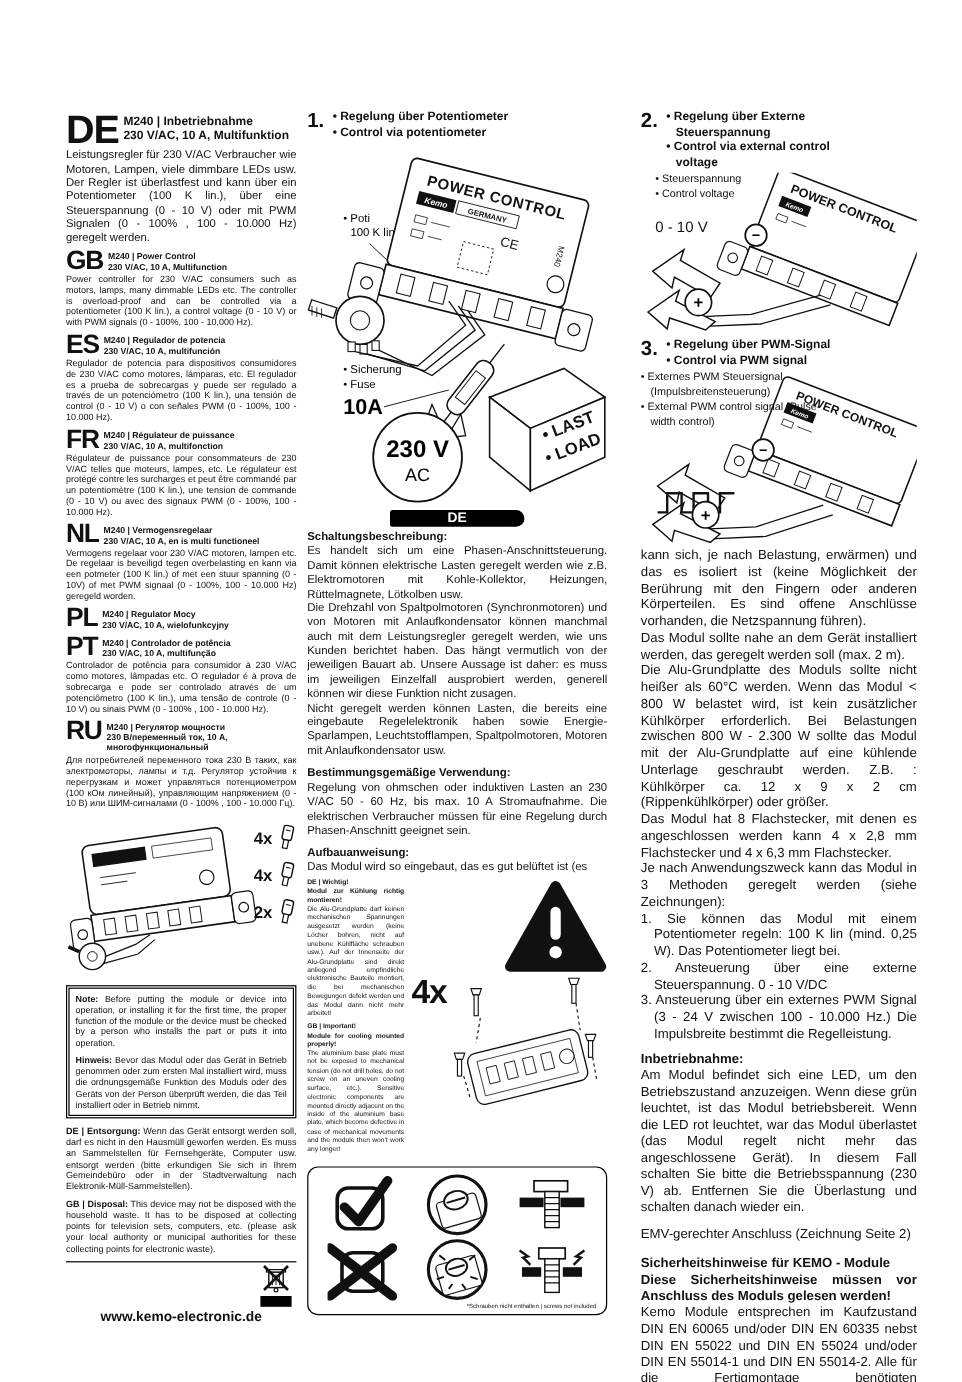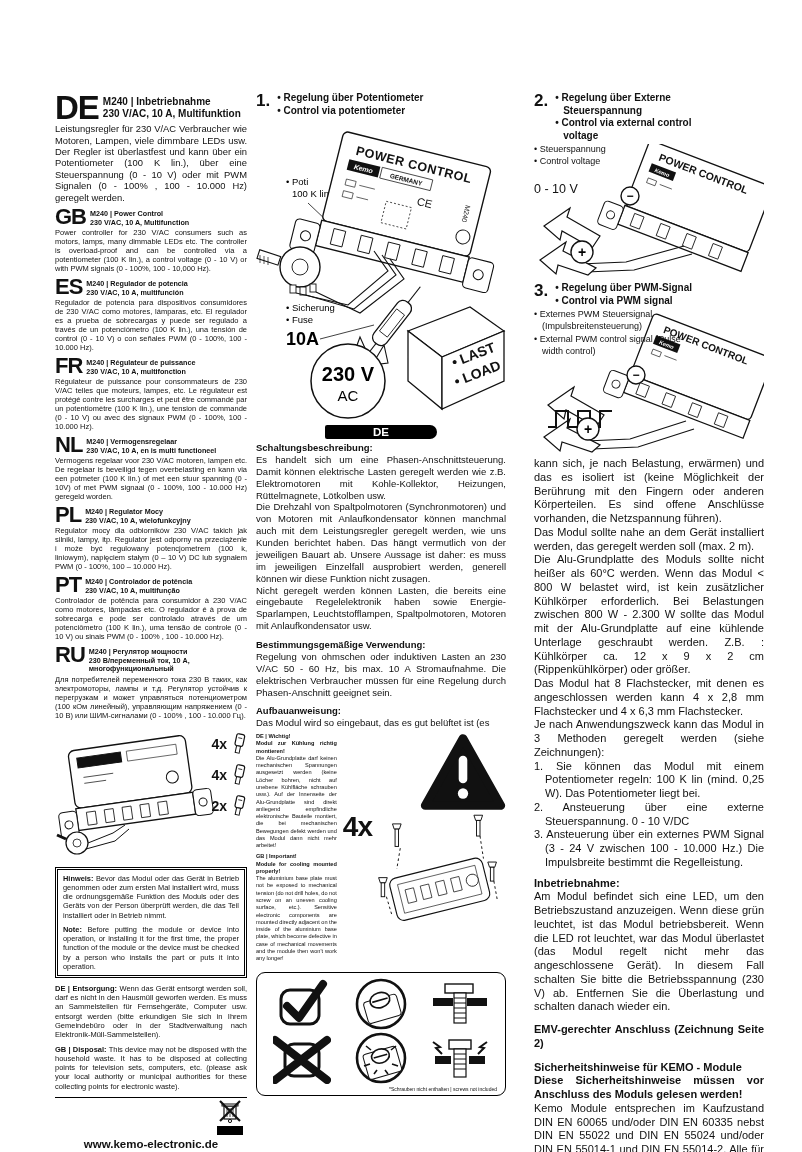--- a/index.html
+++ b/index.html
@@ -59,21 +59,21 @@
   .wbox p{margin-bottom:4px}
   .wfig{flex:1;display:flex;flex-direction:column;align-items:flex-end}
   .row4x{display:flex;align-items:flex-start;width:100%;margin-top:2px}
   .qty4{font-weight:700;font-size:28px;letter-spacing:-1px;line-height:1}
 
   .check-grid{border:1.5px solid #000;border-radius:9px;margin-top:6px;padding:5px 6px 1px;
               display:grid;grid-template-columns:repeat(3,1fr);row-gap:2px;justify-items:center}
   .footnote{grid-column:1/4;justify-self:end;font-size:5px;margin:0 2px 2px}
 
   .rightblock p{font-size:11px;line-height:1.25;text-align:justify}
-  .emv{font-weight:700;font-size:9.5px;margin-top:9px}
+  .emv{font-weight:400;font-size:9.5px;margin-top:9px}
 </style>
 </head>
 <body>
 
 <div id="page">
 
   <div id="col-left" class="col">
 
     <div id="langs">
         <div class="lang">
@@ -127,21 +127,20 @@
         <p class="lang-body">Vermogens regelaar voor 230 V/AC motoren, lampen etc. De regelaar is beveiligd tegen overbelasting en kann via een potmeter (100 K lin.) of met een stuur spanning (0 - 10V) of met PWM signaal (0 - 100%, 100 - 10.000 Hz) geregeld worden.</p>
       </div>
         <div class="lang">
         <div class="lang-head">
           <span class="lang-code">PL</span>
           <span class="lang-titles">
             <span>M240 | Regulator Mocy</span>
             <span>230 V/AC, 10 A, wielofunkcyjny</span>
           </span>
         </div>
-        <p class="lang-body">Regulator mocy dla odbiorników 230 V/AC takich jak silniki, lampy, itp. Regulator jest odporny na przeciążenie i może być regulowany potencjometrem (100 k, liniowym), napięciem stałym (0 – 10 V) DC lub sygnałem PWM (0 - 100%, 100 – 10.000 Hz).</p>
       </div>
         <div class="lang">
         <div class="lang-head">
           <span class="lang-code">PT</span>
           <span class="lang-titles">
             <span>M240 | Controlador de potência</span>
             <span>230 V/AC, 10 A, multifunção</span>
           </span>
         </div>
         <p class="lang-body">Controlador de potência para consumidor à 230 V/AC como motores, lâmpadas etc. O regulador é à prova de sobrecarga e pode ser controlado através de um potenciômetro (100 K lin.), uma tensão de controle (0 - 10 V) ou sinais PWM (0 - 100% , 100 - 10.000 Hz).</p>
@@ -214,24 +213,24 @@
               <rect x="4" y="1" width="8" height="12" rx="2" stroke-width="1.2"></rect>
               <rect x="6" y="13" width="4" height="7" stroke-width="1"></rect>
               <line x1="6" y1="5" x2="10" y2="5" stroke-width=".8"></line>
             </g>
           </svg>
         </div>
         </div>
     </div>
 
     <div class="notice-box">
+      <p><b>Note:</b>
+         <span>Before putting the module or device into operation, or installing it for the first time, the proper function of the module or the device must be checked by a person who installs the part or puts it into operation.</span></p>
       <p><b>Hinweis:</b>
          <span>Bevor das Modul oder das Gerät in Betrieb genommen oder zum ersten Mal installiert wird, muss die ordnungsgemäße Funktion des Moduls oder des Geräts von der Person überprüft werden, die das Teil installiert oder in Betrieb nimmt.</span></p>
-      <p><b>Note:</b>
-         <span>Before putting the module or device into operation, or installing it for the first time, the proper function of the module or the device must be checked by a person who installs the part or puts it into operation.</span></p>
     </div>
 
     <p class="disposal">
       <b>DE | Entsorgung:</b> <span>Wenn das Gerät entsorgt werden soll, darf es nicht in den Hausmüll geworfen werden. Es muss an Sammelstellen für Fernsehgeräte, Computer usw. entsorgt werden (bitte erkundigen Sie sich in Ihrem Gemeindebüro oder in der Stadtverwaltung nach Elektronik-Müll-Sammelstellen).</span></p>
     <p class="disposal">
       <b>GB | Disposal:</b> <span>This device may not be disposed with the household waste. It has to be disposed at collecting points for television sets, computers, etc. (please ask your local authority or municipal authorities for these collecting points for electronic waste).</span></p>
 
     <div class="divider"></div>
     <div class="weee-row">
       <div class="weee-stack">
@@ -494,21 +493,21 @@
         </g>
         <polyline points="150,102 92,118 46,120" fill="none" stroke="#111" stroke-width="1.1"></polyline>
         <polyline points="158,110 100,126 52,128" fill="none" stroke="#111" stroke-width="1.1"></polyline>
         <path d="M10,82 L36,64 L33,73 L66,92 L58,104 L28,87 L26,96 Z" fill="#fff" stroke="#111" stroke-width="1.2"></path>
         <path d="M6,116 L32,98 L29,107 L62,124 L54,131 L24,121 L22,130 Z" fill="#fff" stroke="#111" stroke-width="1.2"></path>
         <circle cx="96" cy="52" r="9" fill="#fff" stroke="#111" stroke-width="1.4"></circle>
         <text x="96" y="56" text-anchor="middle" font-size="12" font-weight="bold">−</text>
         <circle cx="48" cy="108" r="11" fill="#fff" stroke="#111" stroke-width="1.4"></circle>
         <text x="48" y="113" text-anchor="middle" font-size="14" font-weight="bold">+</text>
       </svg>
-      <div class="fig-label" style="left:0;top:28;width:90px">
+      <div class="fig-label" style="left:12px;top:28;width:90px">
         <div>
             <div>• Steuerspannung</div>
             <div>• Control voltage</div>
           </div>
         <div class="big">0 - 10 V</div>
       </div>
     </div>
 
     <div class="fig-head" style="margin-top:6px">
       <span class="fig-num">3.</span>

